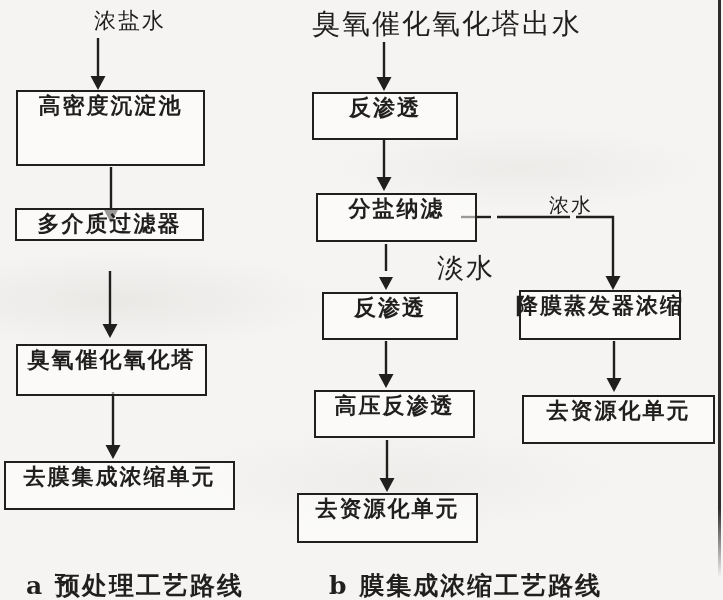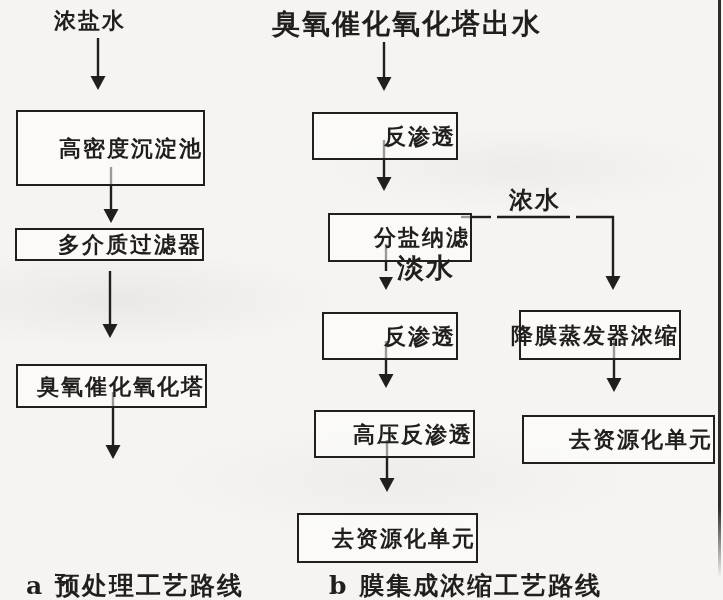--- a/index.html
+++ b/index.html
@@ -29,33 +29,33 @@
   }
   .arrows line,.arrows polyline{
     stroke:var(--ink);stroke-width:2.4;fill:none;
   }
   .arrows polygon{fill:var(--ink);stroke:none;}
   .box{
     position:absolute;
     box-sizing:border-box;
     border:2.5px solid var(--ink);
     background:rgba(255,255,255,.55);
-    display:flex;flex-direction:row;
-    align-items:center;justify-content:flex-end;
+    display:flex;flex-direction:column;
+    align-items:center;justify-content:space-between;
     text-align:center;
     font-size:22px;font-weight:600;
     letter-spacing:2px;line-height:1.2;
     white-space:nowrap;
-    margin-top:20px;
   }
   .lbl{
     position:absolute;
-    font-weight:700;
+    font-weight:400;
     white-space:nowrap;
     letter-spacing:2px;
+    margin-left:40px;
   }
   .caption{
     position:absolute;
     font-size:25px;font-weight:600;
     letter-spacing:2px;white-space:nowrap;
   }
   .edge-artifact{
     position:absolute;
     left:718px;top:0;width:2.5px;height:578px;
     background:linear-gradient(to bottom,#2e2c2a 0%,#2e2c2a 88%,rgba(46,44,42,0) 100%);
@@ -127,31 +127,32 @@
     </g>
   </svg>
 
   <div class="lbl" style="left:54px;top:6px;font-size:22px">浓盐水</div>
   <div class="lbl" style="left:272px;top:5px;font-size:28px">臭氧催化氧化塔出水</div>
 
   <div class="box" style="left:16px;top:90px;width:189px;height:76px">
     <span>高密度沉淀池</span>
   </div>
   <div class="box" style="left:15px;top:208px;width:189px;height:33px">多介质过滤器</div>
-  <div class="box" style="left:16px;top:344px;width:191px;height:44px">臭氧催化氧化塔</div>
+  <div class="box" style="left:16px;top:344px;width:191px;height:52px">臭氧催化氧化塔</div>
+  <div class="box" style="left:4px;top:461px;width:231px;height:49px">去膜集成浓缩单元</div>
 
   <div class="box" style="left:312px;top:92px;width:146px;height:48px">反渗透</div>
-  <div class="box" style="left:328px;top:193px;width:144px;height:49px">分盐纳滤</div>
+  <div class="box" style="left:316px;top:193px;width:161px;height:49px">分盐纳滤</div>
   <div class="box" style="left:322px;top:292px;width:136px;height:48px">反渗透</div>
   <div class="box" style="left:314px;top:390px;width:161px;height:48px">高压反渗透</div>
   <div class="box" style="left:297px;top:493px;width:181px;height:50px">去资源化单元</div>
 
   <div class="box" style="left:519px;top:290px;width:162px;height:50px">降膜蒸发器浓缩</div>
   <div class="box" style="left:522px;top:395px;width:193px;height:49px">去资源化单元</div>
 
   <div class="lbl" style="left:397px;top:250px;font-size:27px">淡水</div>
-  <div class="lbl" style="left:509px;top:184px;font-size:24px">浓水</div>
+  <div class="lbl" style="left:509px;top:192px;font-size:20px">浓水</div>
 
   <div class="caption" style="left:26px;top:569px">a 预处理工艺路线</div>
   <div class="caption" style="left:329px;top:569px">b 膜集成浓缩工艺路线</div>
 
   <div class="edge-artifact"></div>
 </div>
 
 </body></html>

